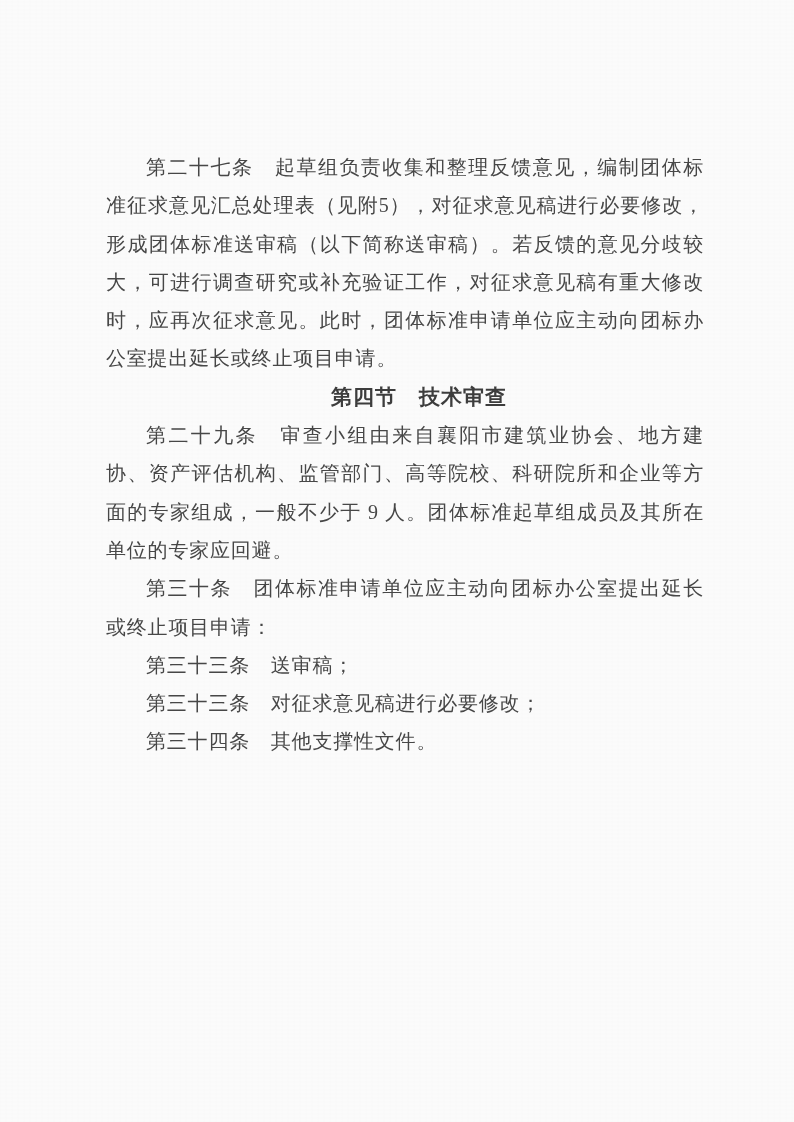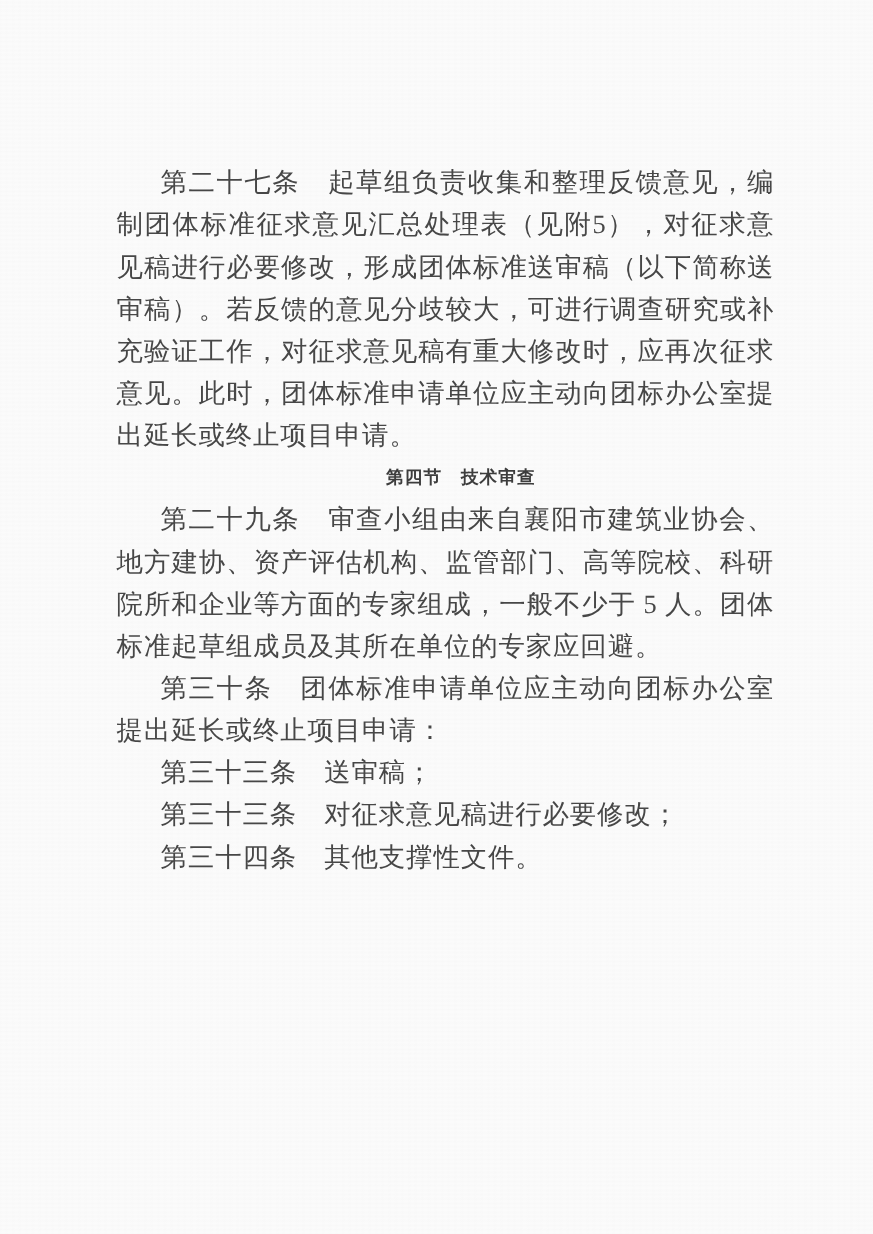--- a/index.html
+++ b/index.html
@@ -20,46 +20,46 @@
   }
   .content {
     position: absolute;
     left: 106px;
     top: 148px;
     width: 598px;
     color: #474747;
   }
   .para {
     margin: 0;
-    font-size: 24px;
+    font-size: 20px;
     line-height: 38.3px;
     letter-spacing: 0.8px;
     text-align: justify;
     text-indent: 40px;
     line-break: strict;
     word-break: normal;
   }
   .heading {
     margin: 0;
-    font-size: 16px;
+    font-size: 21px;
     line-height: 38.3px;
     letter-spacing: 1px;
     font-weight: 700;
     color: #3d3d3d;
     text-align: center;
     text-indent: 0;
     transform: translateX(14px);
   }
 </style>
 </head>
 <body>
 
 <div class="page">
   <main class="content">
     <p class="para">第二十七条　起草组负责收集和整理反馈意见，编制团体标准征求意见汇总处理表（见附5），对征求意见稿进行必要修改，形成团体标准送审稿（以下简称送审稿）。若反馈的意见分歧较大，可进行调查研究或补充验证工作，对征求意见稿有重大修改时，应再次征求意见。此时，团体标准申请单位应主动向团标办公室提出延长或终止项目申请。</p>
     <p class="para heading">第四节　技术审查</p>
-    <p class="para">第二十九条　审查小组由来自襄阳市建筑业协会、地方建协、资产评估机构、监管部门、高等院校、科研院所和企业等方面的专家组成，一般不少于 5 人。团体标准起草组成员及其所在单位的专家应回避。</p>
+    <p class="para">第二十九条　审查小组由来自襄阳市建筑业协会、地方建协、资产评估机构、监管部门、高等院校、科研院所和企业等方面的专家组成，一般不少于 9 人。团体标准起草组成员及其所在单位的专家应回避。</p>
     <p class="para">第三十条　团体标准申请单位应主动向团标办公室提出延长或终止项目申请：</p>
     <p class="para">第三十三条　送审稿；</p>
     <p class="para">第三十三条　对征求意见稿进行必要修改；</p>
     <p class="para">第三十四条　其他支撑性文件。</p>
   </main>
 </div>
 
 </body></html>

